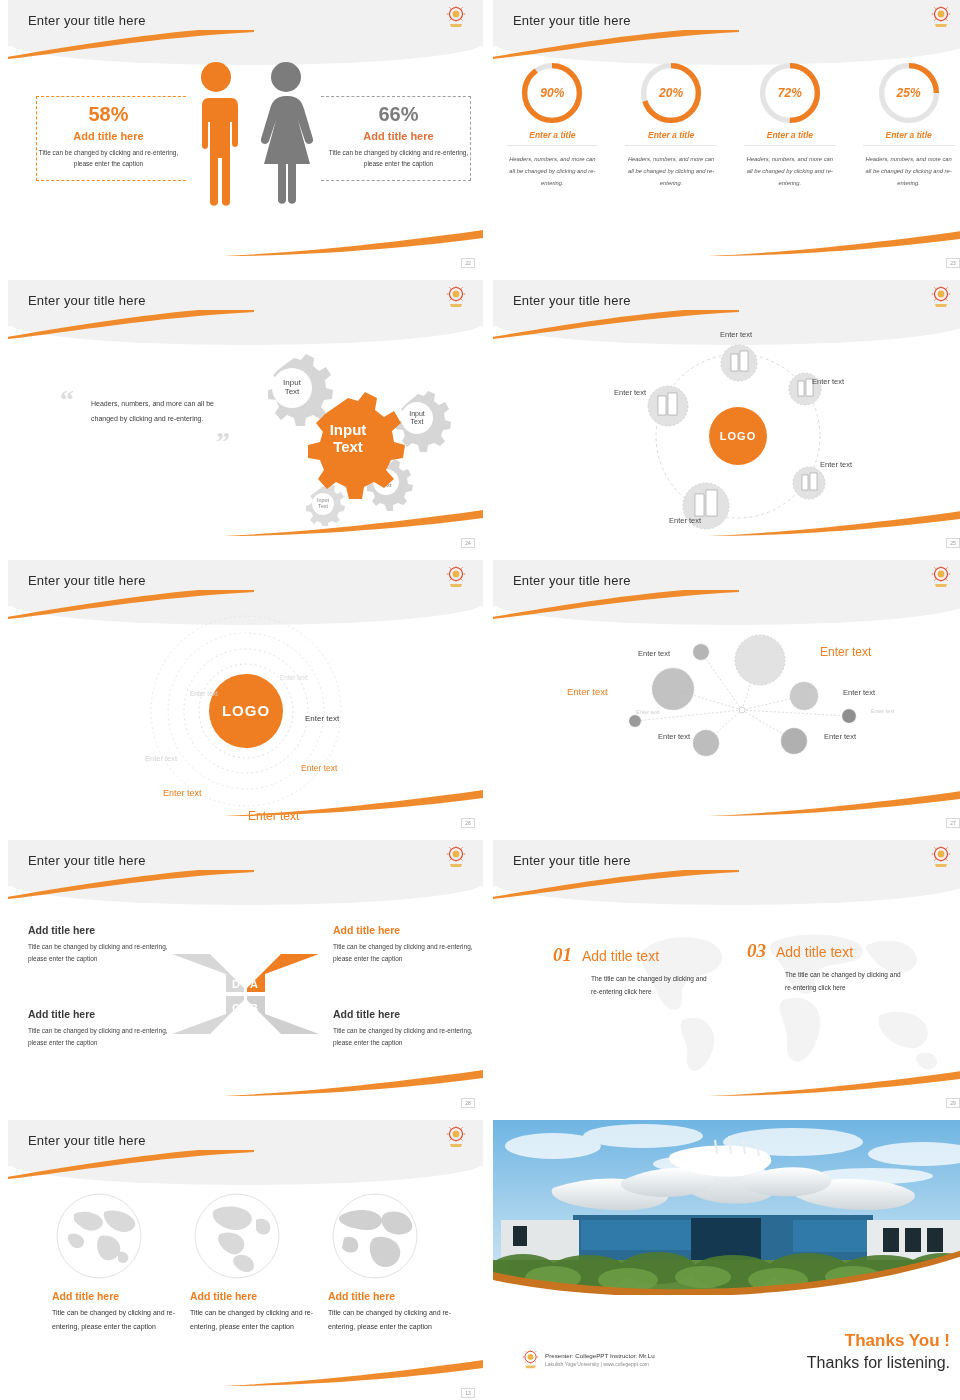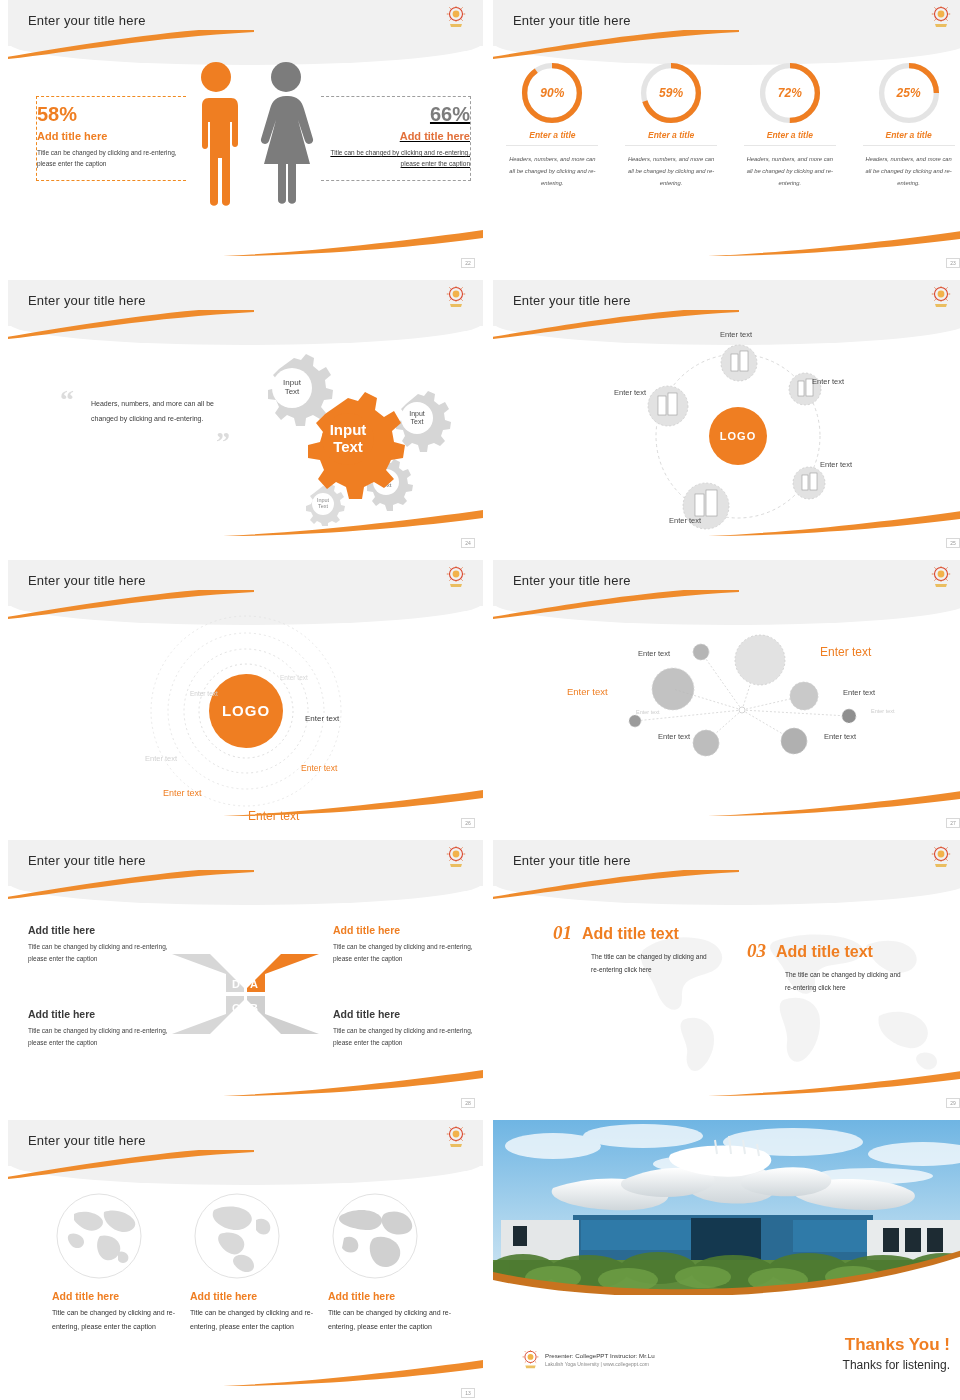--- a/index.html
+++ b/index.html
@@ -58,24 +58,24 @@
     width:14px; height:10px; border:1px solid #d8d8d8;
     font-size:5px; color:#9a9a9a; text-align:center; line-height:9px;
     background:#fff; z-index:7;
   }
   .body-area { position:absolute; left:0; top:46px; right:0; bottom:0; }
 
   
   .s1-pct { font-size:20px; font-weight:bold; }
   .s1-h   { font-size:11px; font-weight:bold; margin-top:4px;}
   .s1-p   { font-size:6.5px; color:#3d3d3d; line-height:1.75; margin-top:5px;}
-  .s1-left{ position:absolute; left:28px; top:50px; width:150px; text-align:left;
+  .s1-left{ position:absolute; left:28px; top:50px; width:150px; text-align:center;
             border:1px dashed #f08a20; border-right:none; padding:6px 6px 10px 0; }
-  .s1-right{position:absolute; right:12px; top:50px; width:150px; text-align:right;
-            border:1px dashed #9e9e9e; border-left:none; padding:6px 0 10px 6px;text-decoration:underline; }
+  .s1-right{position:absolute; right:12px; top:50px; width:150px; text-align:center;
+            border:1px dashed #9e9e9e; border-left:none; padding:6px 0 10px 6px; }
   .orange{color:#ef7e22;} .grey{color:#7c7c7c;} .dark{color:#3a3a3a;}
 
   
   .donuts{ position:absolute; left:0; right:0; top:16px; display:flex; justify-content:space-around;font-style:italic; }
   .donut-col{ width:92px; text-align:center; }
   .donut{ width:62px;height:62px;margin:0 auto; position:relative;}
   .donut .val{ position:absolute; inset:0; display:flex;align-items:center;justify-content:center;
                font-size:12px;font-weight:bold;color:#ef7e22;}
   .donut-title{ font-size:8.5px;font-weight:bold;color:#ef7e22;margin-top:6px;
                 padding-bottom:5px;border-bottom:1px solid #e6e6e6;}
@@ -88,33 +88,33 @@
   
   .lbl{position:absolute;font-size:7.5px;color:#4a4a4a;}
   .lbl-o{position:absolute;font-size:7.5px;color:#ef7e22;}
 
   
   .s7-h{font-size:10.5px;font-weight:bold;}
   .s7-p{font-size:6.5px;color:#3d3d3d;line-height:1.9;margin-top:5px;}
 
   
   .num{font-size:19px;font-weight:bold;color:#ef7e22;font-style:italic;font-family:"Liberation Serif",serif;}
-  .s8-h{font-size:16px;font-weight:bold;color:#ef7e22;}
+  .s8-h{font-size:14px;font-weight:normal;color:#ef7e22;}
   .s8-p{font-size:6.5px;color:#333;line-height:2;margin-top:6px;}
 
   
   .globe-col{position:absolute;width:135px;}
   .s9-h{font-size:10.5px;font-weight:bold;color:#ef7e22;}
   .s9-p{font-size:7px;color:#333;line-height:1.95;margin-top:4px;}
 
   
   .photo{position:absolute;left:0;top:0;width:100%;height:175px;overflow:hidden;}
   .thanks{position:absolute;right:18px;bottom:28px;text-align:right;}
   .thanks-big{font-size:17px;font-weight:bold;color:#ef7e22;}
-  .thanks-sm{font-size:12px;color:#2d2d2d;margin-top:3px;}
+  .thanks-sm{font-size:16px;color:#2d2d2d;margin-top:3px;}
   .pres{position:absolute;left:52px;bottom:33px;}
   .pres-1{font-size:6.2px;color:#3a3a3a;}
   .pres-2{font-size:5px;color:#8a8a8a;margin-top:2px;}
 </style>
 </head>
 <body>
 
 <div class="grid">
 
   <div class="slide">
@@ -188,21 +188,21 @@
           </div>
           <div class="donut-title">Enter a title</div>
           <div class="donut-desc">Headers, numbers, and more can all be changed by clicking and re-entering.</div>
         </div>
         <div class="donut-col">
           <div class="donut">
             <svg viewBox="0 0 36 36">
                 <circle cx="18" cy="18" r="15.9" fill="none" stroke="#e4e4e4" stroke-width="3.1"></circle>
             <circle cx="18" cy="18" r="15.9" fill="none" stroke="#ef7e22" stroke-width="3.1" stroke-dasharray="70 30" transform="rotate(-90 18 18)"></circle>
               </svg>
-            <div class="val">59%</div>
+            <div class="val">20%</div>
           </div>
           <div class="donut-title">Enter a title</div>
           <div class="donut-desc">Headers, numbers, and more can all be changed by clicking and re-entering.</div>
         </div>
         <div class="donut-col">
           <div class="donut">
             <svg viewBox="0 0 36 36">
                 <circle cx="18" cy="18" r="15.9" fill="none" stroke="#e4e4e4" stroke-width="3.1"></circle>
             <circle cx="18" cy="18" r="15.9" fill="none" stroke="#ef7e22" stroke-width="3.1" stroke-dasharray="50 50" transform="rotate(-90 18 18)"></circle>
               </svg>
@@ -511,21 +511,21 @@
         <g fill="#e8e8e8">
           <path d="M20 42 C35 30 60 26 82 32 C96 36 104 48 96 58 C88 68 70 66 62 76 C56 84 62 94 56 100 C48 106 38 96 34 84 C28 66 12 54 20 42Z"></path>
           <path d="M60 112 C72 106 86 112 90 124 C94 138 86 156 76 162 C68 166 62 158 64 146 C66 134 52 120 60 112Z"></path>
           <path d="M150 34 C168 26 200 24 222 30 C236 34 244 40 238 48 C230 58 206 54 196 62 C188 70 196 78 188 84 C180 90 168 80 164 68 C158 50 140 42 150 34Z"></path>
           <path d="M160 92 C176 86 192 92 196 106 C200 122 192 144 180 152 C170 158 162 148 164 134 C166 118 150 100 160 92Z"></path>
           <path d="M246 36 C262 30 282 32 290 42 C298 52 292 62 282 64 C268 68 254 58 248 48 C244 42 240 38 246 36Z"></path>
           <path d="M256 108 C272 100 294 104 302 116 C310 128 300 142 286 140 C270 138 252 124 256 108Z"></path>
           <path d="M296 146 C304 142 314 146 314 154 C314 160 306 164 300 160 C294 156 290 150 296 146Z"></path>
         </g>
       </svg>
-      <div style="position:absolute;left:60px;top:36px;width:160px;">
+      <div style="position:absolute;left:60px;top:58px;width:160px;">
         <div style="display:flex;align-items:baseline;gap:10px;">
           <div class="num">01</div>
           <div class="s8-h">Add title text</div>
         </div>
         <div class="s8-p" style="margin-left:38px;">The title can be changed by clicking and re-entering click here</div>
       </div>
       <div style="position:absolute;left:254px;top:54px;width:160px;">
         <div style="display:flex;align-items:baseline;gap:10px;">
           <div class="num">03</div>
           <div class="s8-h">Add title text</div>

